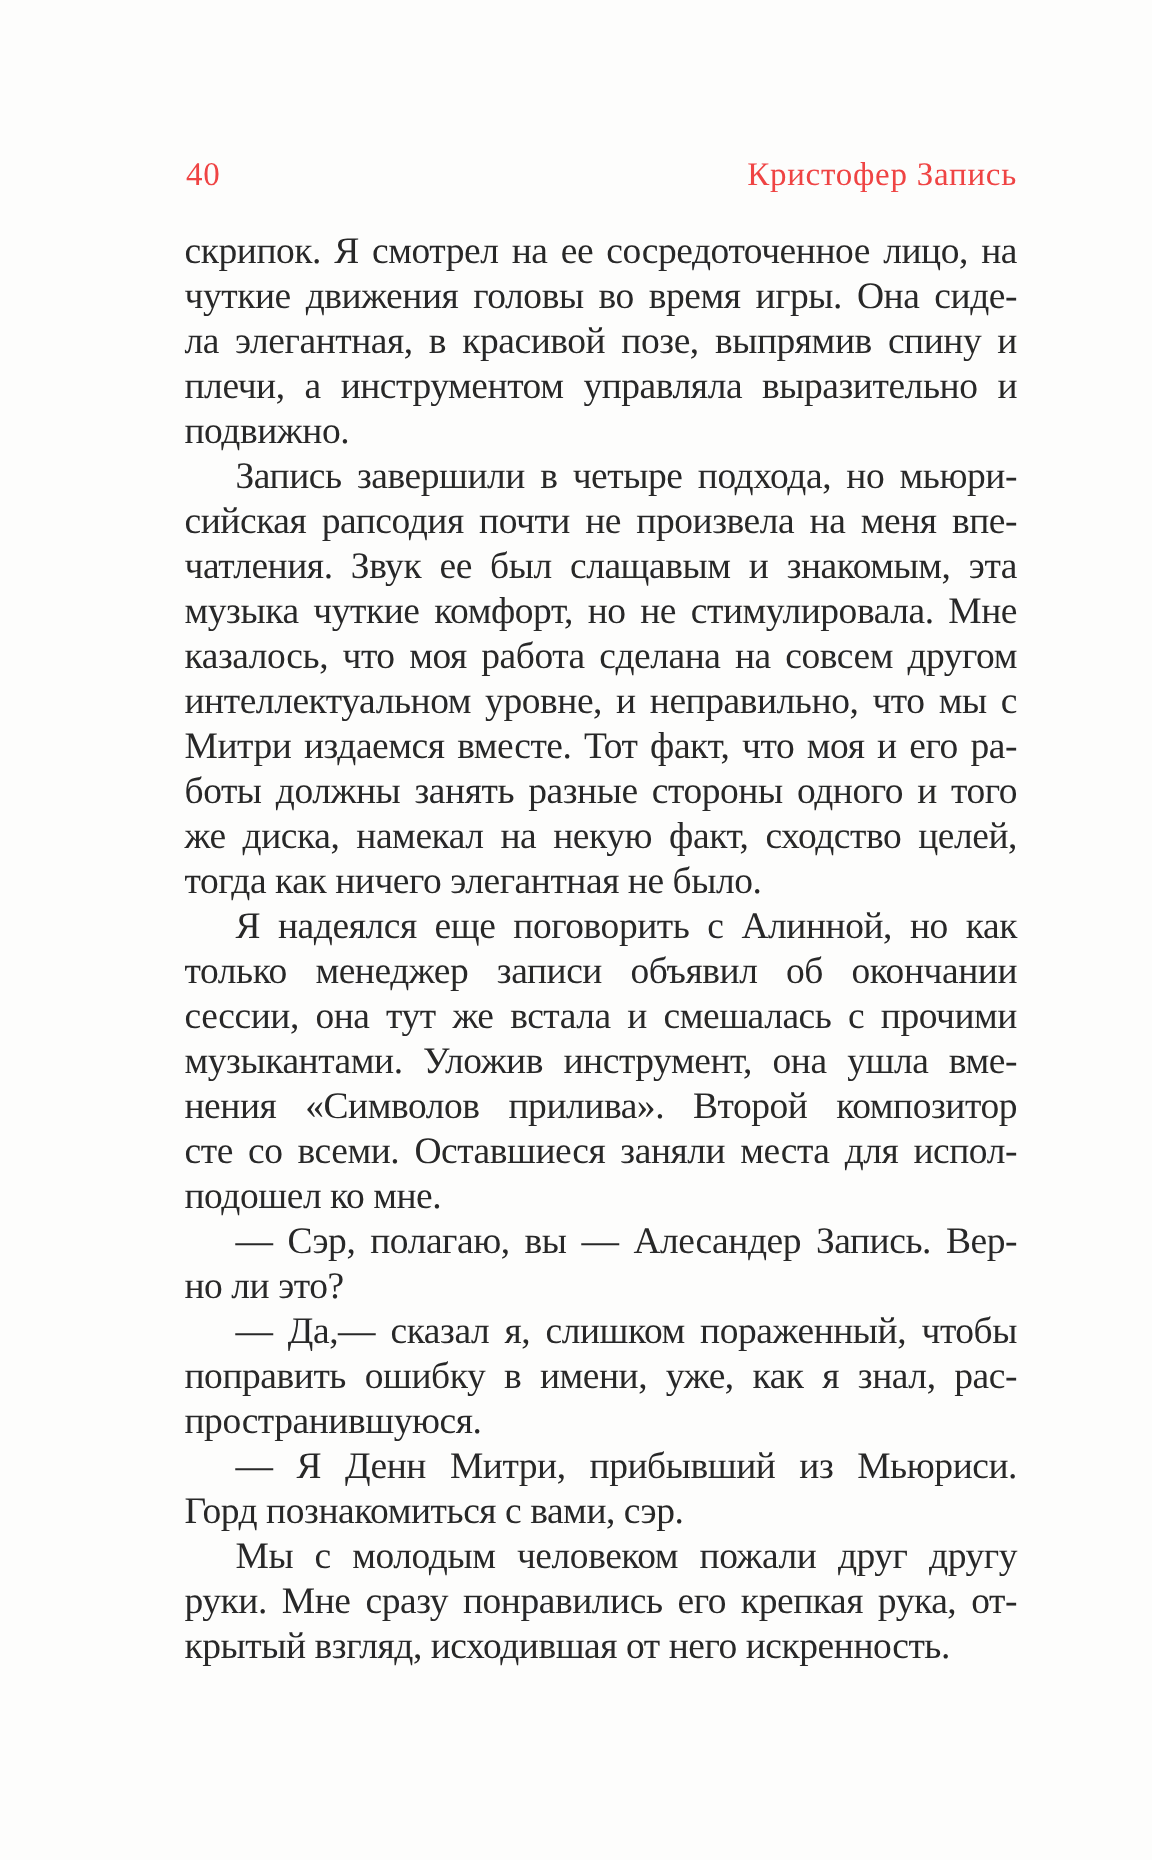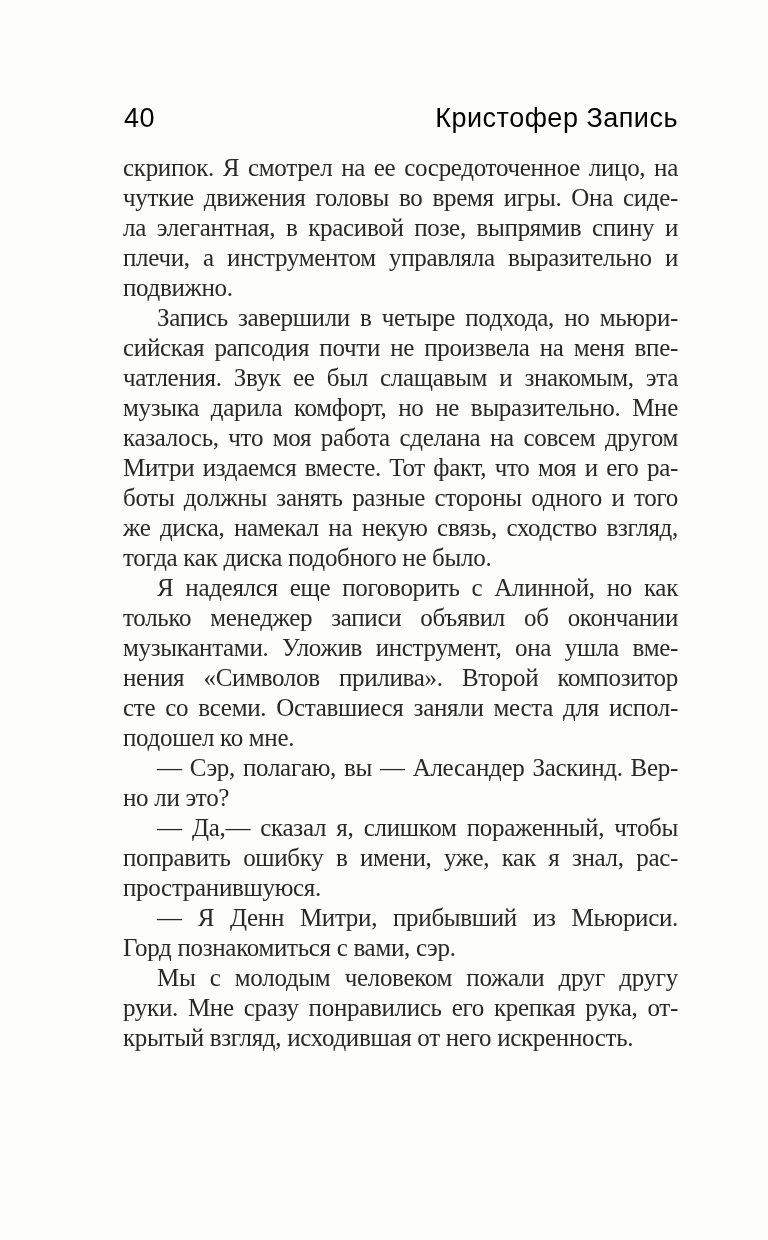--- a/index.html
+++ b/index.html
@@ -16,24 +16,24 @@
     background: #fdfdfc;
   }
   .running-head {
     position: absolute;
     left: 124px;
     right: 90px;
     top: 103px;
     display: flex;
     justify-content: space-between;
     align-items: baseline;
-    font-family: Liberation Sans, sans-serif;
-    font-size: 27px;
+    font-family: Liberation Serif, serif;
+    font-size: 22px;
     letter-spacing: 0.5px;
-    color: #000000;
+    color: #ef4444;
   }
   .text-column {
     position: absolute;
     left: 123px;
     top: 153px;
     width: 555px;
     color: #282828;
     font-size: 25px;
     line-height: 30px;
     letter-spacing: -0.3px;
@@ -60,37 +60,39 @@
         <div class="line">скрипок. Я смотрел на ее сосредоточенное лицо, на</div>
         <div class="line">чуткие движения головы во время игры. Она сиде-</div>
         <div class="line">ла элегантная, в красивой позе, выпрямив спину и</div>
         <div class="line">плечи, а инструментом управляла выразительно и</div>
         <div class="line last">подвижно.</div>
       </div>
       <div class="paragraph">
         <div class="line indent">Запись завершили в четыре подхода, но мьюри-</div>
         <div class="line">сийская рапсодия почти не произвела на меня впе-</div>
         <div class="line">чатления. Звук ее был слащавым и знакомым, эта</div>
-        <div class="line">музыка дарила комфорт, но не выразительно. Мне</div>
+        <div class="line">музыка чуткие комфорт, но не стимулировала. Мне</div>
         <div class="line">казалось, что моя работа сделана на совсем другом</div>
+        <div class="line">интеллектуальном уровне, и неправильно, что мы с</div>
         <div class="line">Митри издаемся вместе. Тот факт, что моя и его ра-</div>
         <div class="line">боты должны занять разные стороны одного и того</div>
-        <div class="line">же диска, намекал на некую связь, сходство взгляд,</div>
-        <div class="line last">тогда как диска подобного не было.</div>
+        <div class="line">же диска, намекал на некую факт, сходство целей,</div>
+        <div class="line last">тогда как ничего элегантная не было.</div>
       </div>
       <div class="paragraph">
         <div class="line indent">Я надеялся еще поговорить с Алинной, но как</div>
         <div class="line">только менеджер записи объявил об окончании</div>
+        <div class="line">сессии, она тут же встала и смешалась с прочими</div>
         <div class="line">музыкантами. Уложив инструмент, она ушла вме-</div>
         <div class="line">нения «Символов прилива». Второй композитор</div>
         <div class="line">сте со всеми. Оставшиеся заняли места для испол-</div>
         <div class="line last">подошел ко мне.</div>
       </div>
       <div class="paragraph">
-        <div class="line indent">— Сэр, полагаю, вы — Алесандер Заскинд. Вер-</div>
+        <div class="line indent">— Сэр, полагаю, вы — Алесандер Запись. Вер-</div>
         <div class="line last">но ли это?</div>
       </div>
       <div class="paragraph">
         <div class="line indent">— Да,— сказал я, слишком пораженный, чтобы</div>
         <div class="line">поправить ошибку в имени, уже, как я знал, рас-</div>
         <div class="line last">пространившуюся.</div>
       </div>
       <div class="paragraph">
         <div class="line indent">— Я Денн Митри, прибывший из Мьюриси.</div>
         <div class="line last">Горд познакомиться с вами, сэр.</div>

